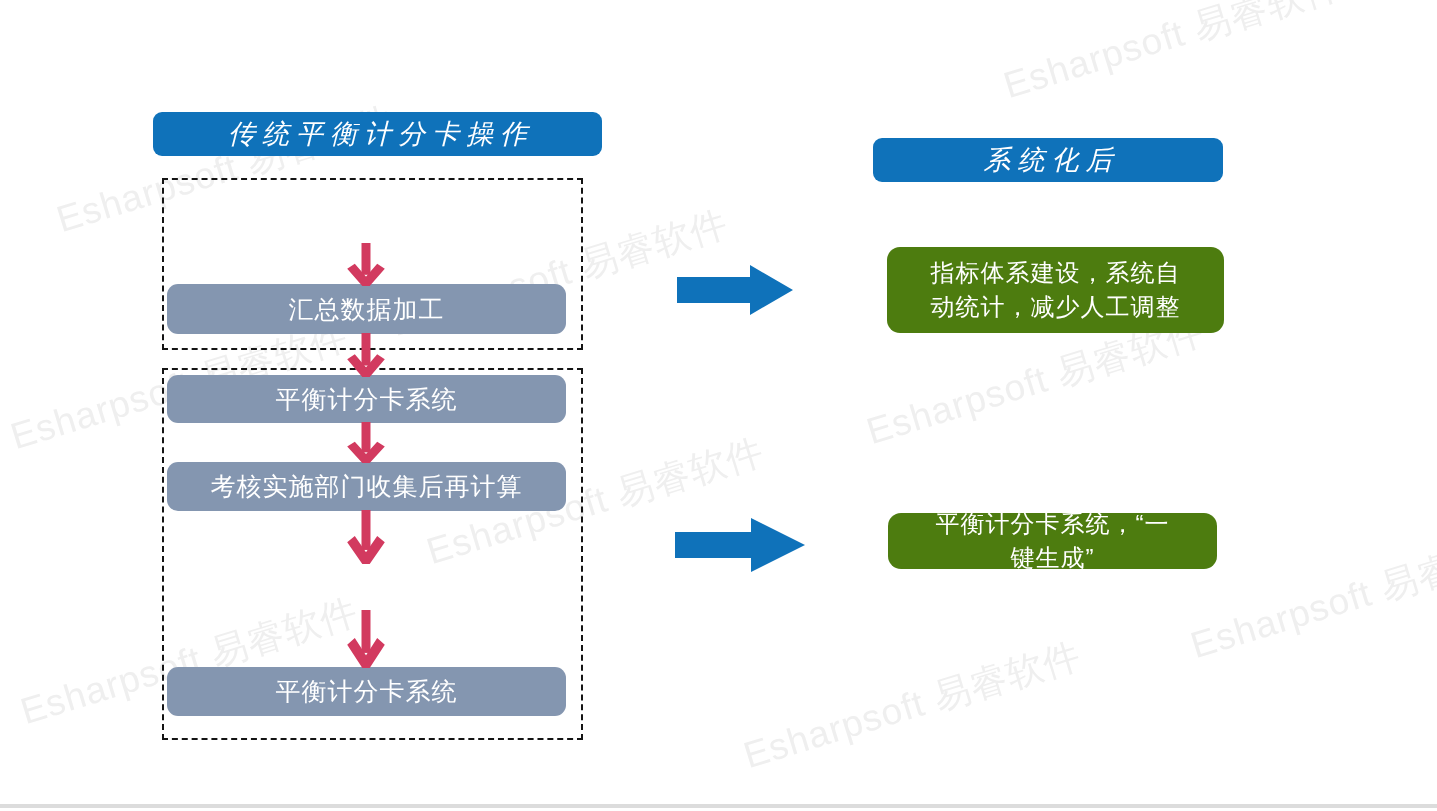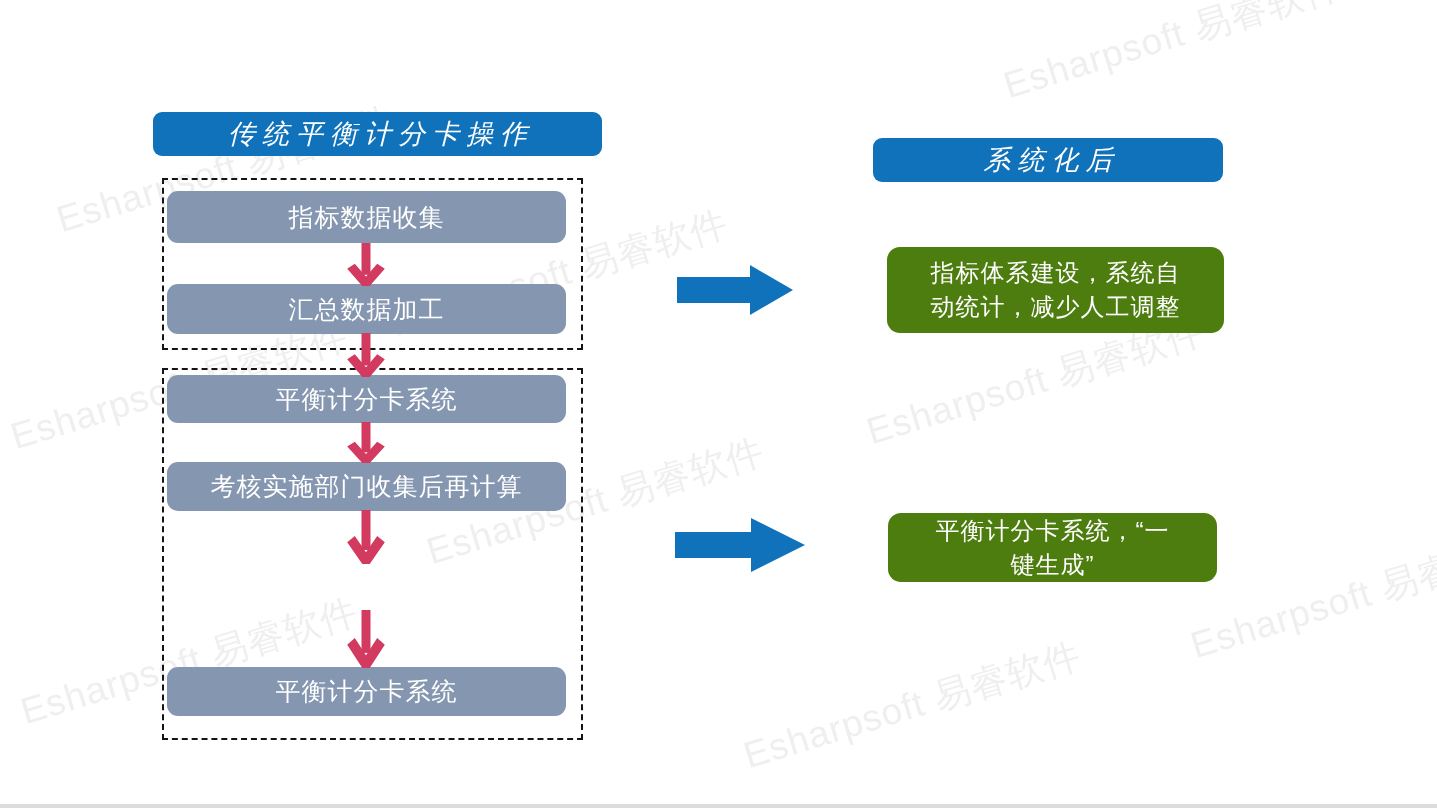--- a/index.html
+++ b/index.html
@@ -70,21 +70,21 @@
   .ba2 { left: 675px; top: 518px; width: 130px; height: 54px; }
 
   .result-box {
     position: absolute;
     background: #4d7c0f; border-radius: 13px;
     color: #ffffff; font-size: 24px; line-height: 34px;
     display: flex; align-items: center; justify-content: center;
     text-align: center; white-space: pre-line; letter-spacing: 1px;
   }
   .r1 { left: 887px; top: 247px; width: 337px; height: 86px; }
-  .r2 { left: 888px; top: 513px; width: 329px; height: 69px; }
+  .r2 { left: 888px; top: 513px; width: 329px; height: 56px; }
 
   .bottom-edge {
     position: absolute; left: 0; top: 804px; width: 1437px; height: 4px;
     background: #dcdcdc;
   }
 </style>
 </head>
 <body>
 
 <div class="slide">
@@ -103,21 +103,20 @@
 
   <div class="content">
 
 
     <div class="col-header left">传统平衡计分卡操作</div>
     <div class="col-header right">系统化后</div>
 
     <div class="dashed-group g1"></div>
     <div class="dashed-group g2"></div>
 
-    <div class="step-box s1">指标数据收集</div>
     <div class="step-box s2">汇总数据加工</div>
     <div class="step-box s3">平衡计分卡系统</div>
     <div class="step-box s4">考核实施部门收集后再计算</div>
     <div class="step-box s6">平衡计分卡系统</div>
 
     <svg class="red-arrow ra1" viewBox="0 0 44 50" preserveAspectRatio="none">
       <line x1="22" y1="0" x2="22" y2="37" stroke="#d23a5f" stroke-width="9"></line>
       <path d="M7,27 L22,47 L37,27" fill="none" stroke="#d23a5f" stroke-width="9.5"></path>
     </svg>
     <svg class="red-arrow ra2" viewBox="0 0 44 50" preserveAspectRatio="none">

